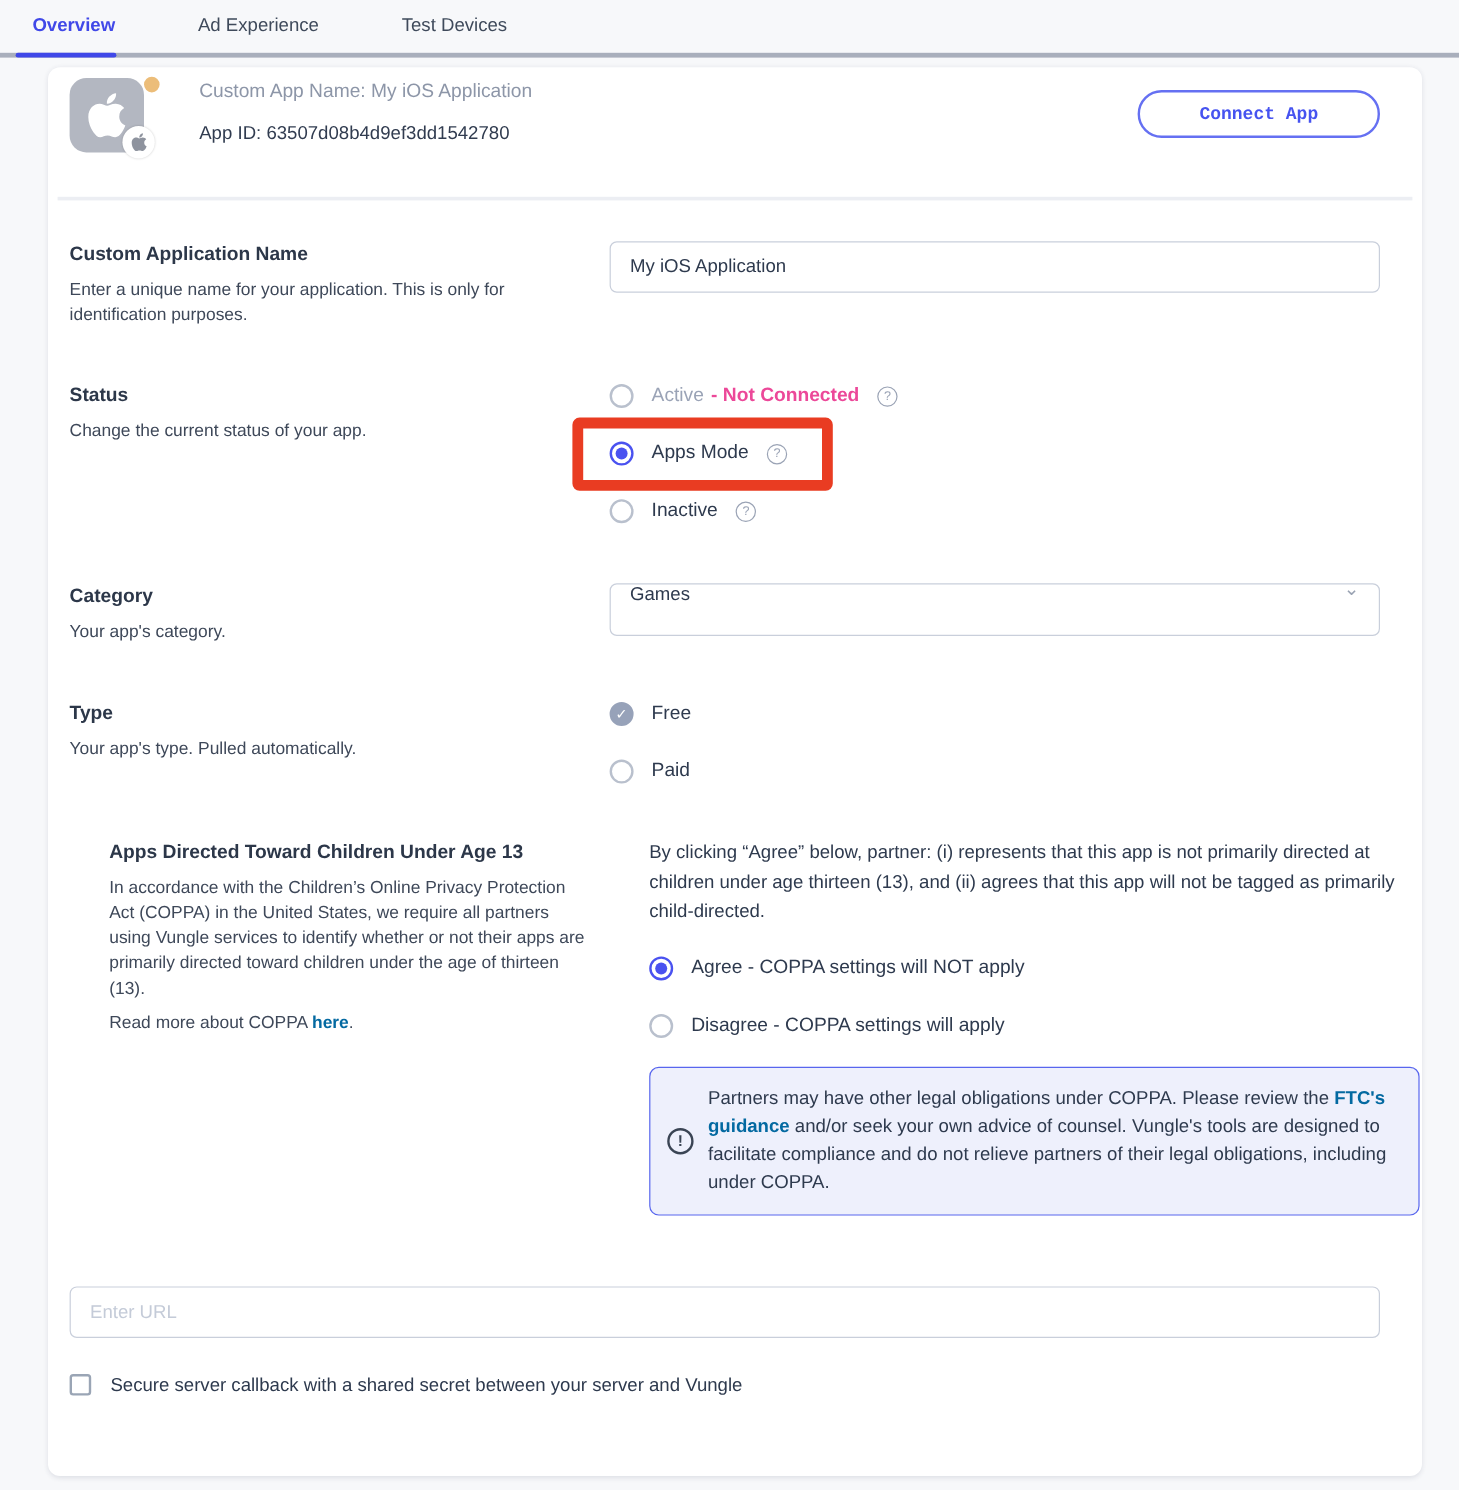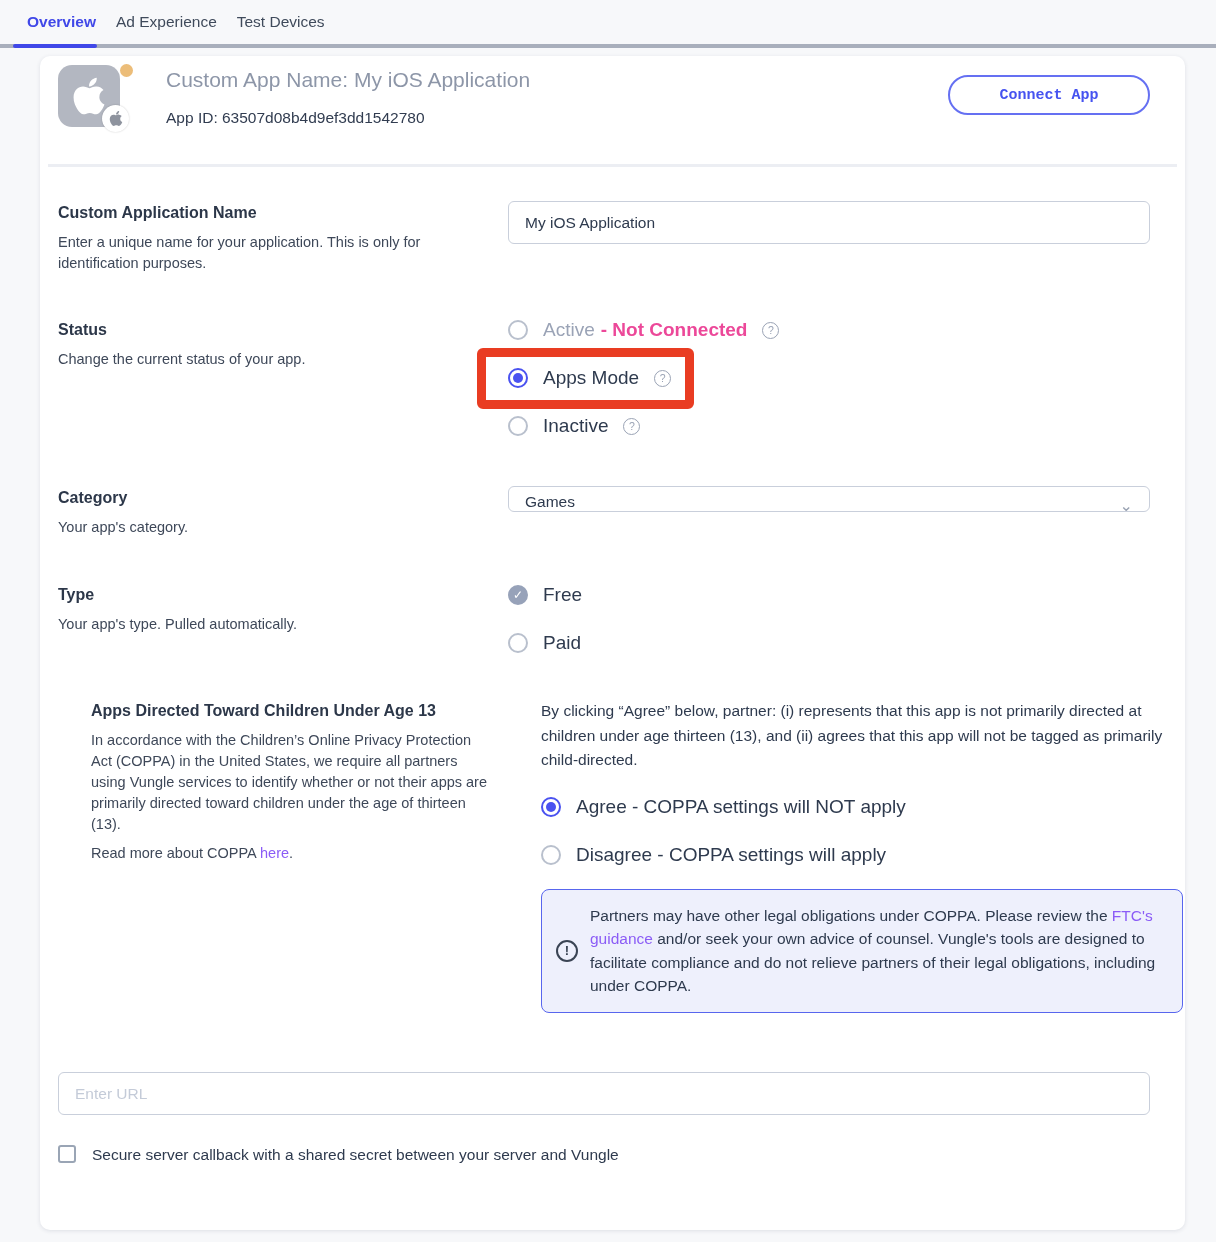--- a/index.html
+++ b/index.html
@@ -7,21 +7,21 @@
   body {
     background: #f7f8fa;
     font-family: "Liberation Sans", sans-serif;
     position: relative;
     overflow: hidden;
   }
 
   
   .tabbar {
     position: absolute; top: 0; left: 0; width: 1216px; height: 48px;
-    display: flex; align-items: center; gap: 20px; padding-left: 27px;
+    display: flex; align-items: center; gap: 69px; padding-left: 27px;
     border-bottom: 4px solid #a9afbc;
   }
   .tab { font-size: 15.5px; color: #3f4a5b; cursor: pointer; }
   .tab.active { color: #4048e8; font-weight: bold; }
   .tab-underline {
     position: absolute; left: 13px; bottom: -4px; width: 84px; height: 4px;
     background: #4048e8; border-radius: 2px;
   }
 
   
@@ -43,66 +43,66 @@
     background: #fff; border-radius: 50%;
     display: flex; align-items: center; justify-content: center;
     box-shadow: 0 0 2px rgba(0,0,0,.2);
   }
   .app-badge svg { width: 14px; height: 17px; fill: #8e939e; }
   .status-dot {
     position: absolute; right: -13px; top: -1px; width: 13px; height: 13px;
     border-radius: 50%; background: #ecbd79;
   }
   .header-text { position: absolute; left: 126px; top: 12px; }
-  .ht1 { font-size: 21px; color: #8d96a8; margin-bottom: 17px; }
+  .ht1 { font-size: 16px; color: #8d96a8; margin-bottom: 17px; }
   .ht2 { font-size: 15.5px; color: #313c50; }
   .connect-btn {
     position: absolute; top: 19px; right: 35px; width: 202px; height: 40px;
     border: 2px solid #6570f2; border-radius: 20px; background: #fff;
     color: #4653f0; font-weight: bold; font-size: 15px;
     font-family: Liberation Mono, monospace; cursor: pointer;
   }
   .divider { position: absolute; top: 108px; left: 8px; right: 8px; height: 3px; background: #eceef3; }
 
   
   .section { position: absolute; left: 18px; width: 1092px; display: flex; gap: 20px; }
   .sec1 { top: 145px; } .sec2 { top: 262px; } .sec3 { top: 430px; }
   .sec4 { top: 527px; } .sec5 { top: 643px; margin-left: 33px; } .sec6 { top: 1016px; }
   .lcol { width: 430px; flex: none; padding-right: 32px; }
   .rcol { flex: 1; }
   .flabel { font-size: 16px; font-weight: bold; color: #2c3749; line-height: 23px; }
   .fhelp { margin-top: 8px; font-size: 14.5px; color: #3e4859; line-height: 21px; }
-  .link { color: #8b5cf6; cursor: pointer; text-decoration: none; }
+  .link { color: #0369a1; cursor: pointer; text-decoration: none; font-weight: bold; }
 
   .text-input {
     width: 100%; height: 43px; border: 1.5px solid #c9cfdb; border-radius: 6px;
     font-size: 15.5px; color: #2e3a4e; padding: 0 16px;
     font-family: inherit; background: #fff; outline: none;
   }
   .text-input::placeholder { color: #c4cbd8; }
 
   .select {
-    width: 100%; height: 26px; border: 1.5px solid #c9cfdb; border-radius: 6px;
-    display: flex; align-items: flex-end; padding: 0 16px;
+    width: 100%; height: 44px; border: 1.5px solid #c9cfdb; border-radius: 6px;
+    display: flex; align-items: flex-start; padding: 0 16px;
     font-size: 15.5px; color: #2e3a4e; position: relative; cursor: pointer; background: #fff;
   }
   .chevron { position: absolute; right: 16px; color: #9aa3b3; font-size: 16px; line-height: 10px; }
 
   .opt { display: flex; align-items: center; height: 24px; margin-bottom: 24px; }
   .radio {
     width: 20px; height: 20px; border-radius: 50%; border: 2px solid #b9c0cd;
     flex: none; margin-right: 15px; position: relative; background: #fff; cursor: pointer;
   }
   .radio.sel { border-color: #4a52f0; }
   .radio.sel::after { content: ""; position: absolute; inset: 3px; background: #4a52f0; border-radius: 50%; }
   .radio.dis {
     background: #97a2b9; border-color: #97a2b9; color: #fff;
     display: flex; align-items: center; justify-content: center; font-size: 12px;
   }
-  .optlabel { font-size: 19px; color: #2e3a4e; }
+  .optlabel { font-size: 16px; color: #2e3a4e; }
   .muted { color: #9aa3b6; }
   .danger { color: #ec4899; font-weight: bold; margin-left: 6px; }
   .help-icon {
     margin-left: 15px; width: 17px; height: 17px; border-radius: 50%;
     border: 1.5px solid #9aa3b5; color: #9aa3b5; font-size: 10.5px;
     display: flex; align-items: center; justify-content: center; flex: none;
   }
 
   .annotation {
     position: absolute; left: 437px; top: 292px; width: 217px; height: 61px;

